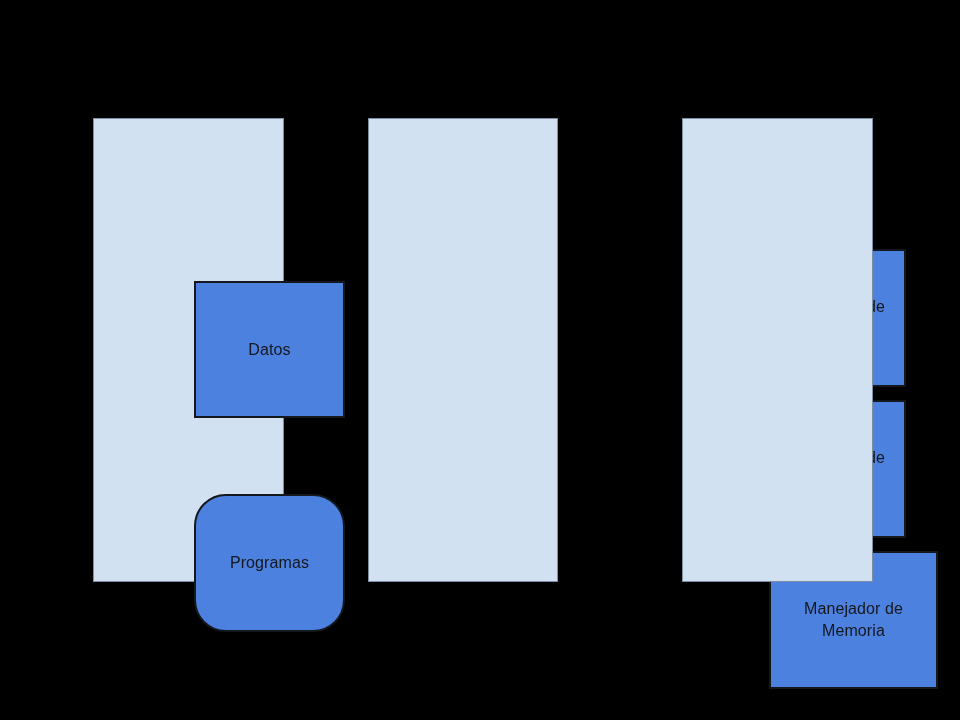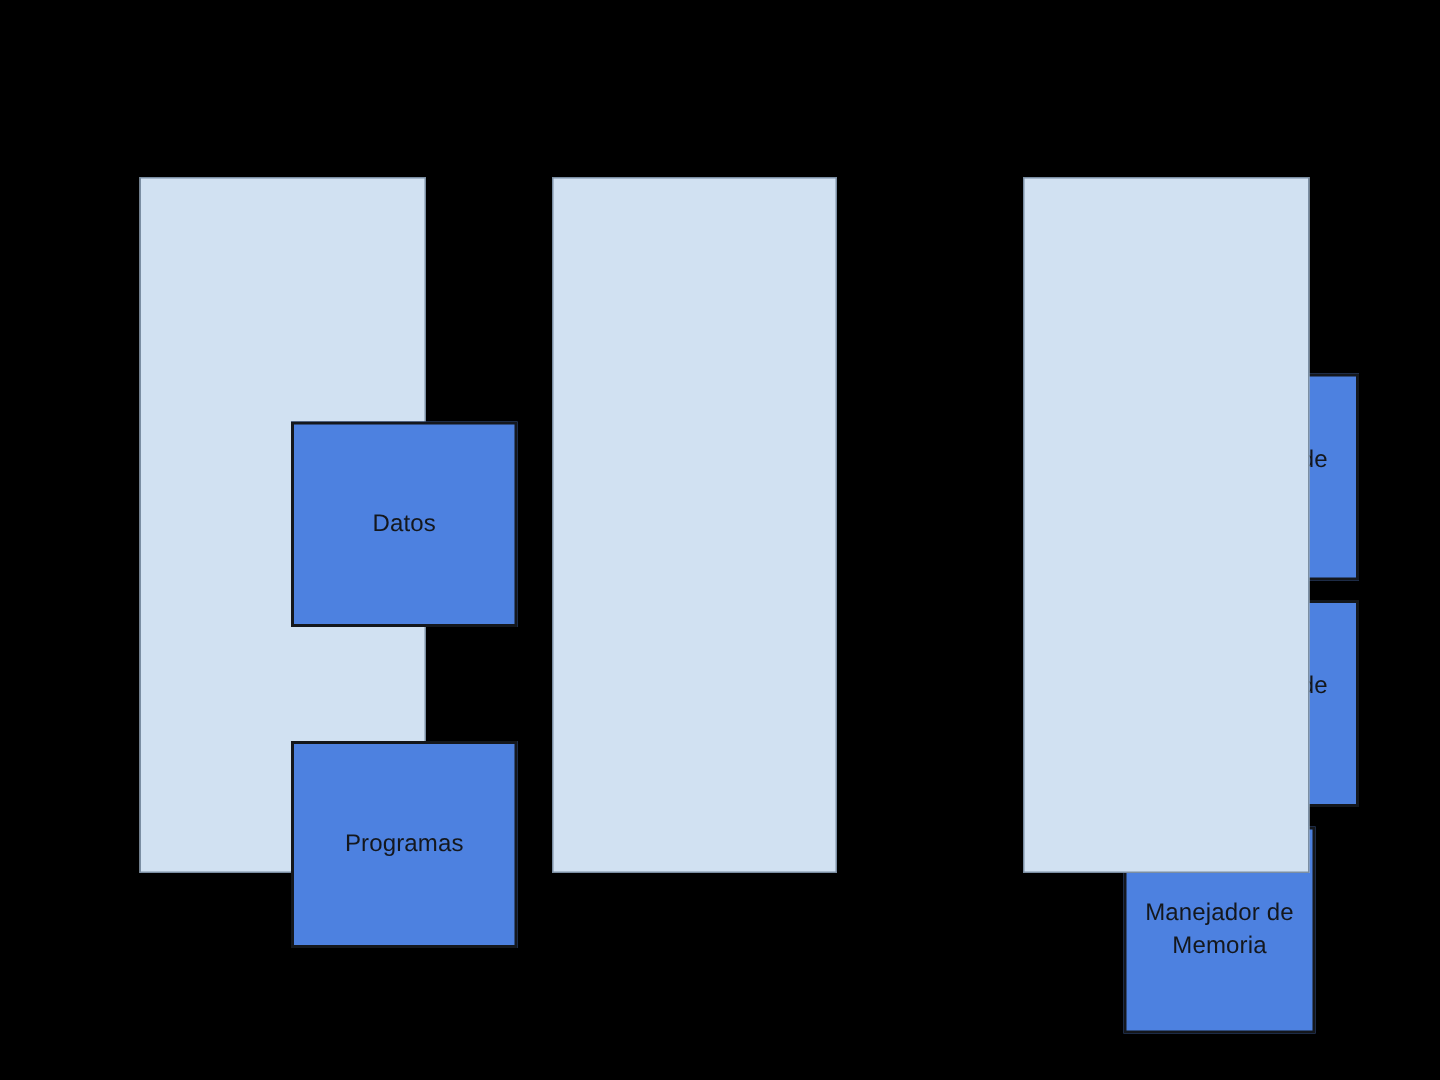--- a/index.html
+++ b/index.html
@@ -43,26 +43,26 @@
     font-family: "Liberation Sans", sans-serif;
     font-size: 16px;
     line-height: 22px;
     letter-spacing: 0.1px;
     white-space: pre-line;
     padding: 0 6px;
   }
 
   
   .node-datos     { left: 100px; top: 162px; width: 151px; height: 137px; }
-  .node-programas { left: 100px; top: 375px; width: 151px; height: 138px; }
+  .node-programas { left: 100px; top: 375px; width: 151px; height: 138px; border-radius: 32px; }
 
   
   .node-ctrl-sec  { left: 388px; top: 130px; width: 149px; height: 138px; }
   .node-ctrl-dat  { left: 388px; top: 281px; width: 149px; height: 138px; }
-  .node-mem       { left: 380px; top: 432px; width: 128px; height: 138px; }
+  .node-mem       { left: 400px; top: 432px; width: 169px; height: 138px; }
 </style>
 </head>
 <body>
 
 <div id="canvas">
 
   <div class="panel panel-left">
     <div class="node node-datos">
       <span class="node-label">Datos</span>
     </div>

